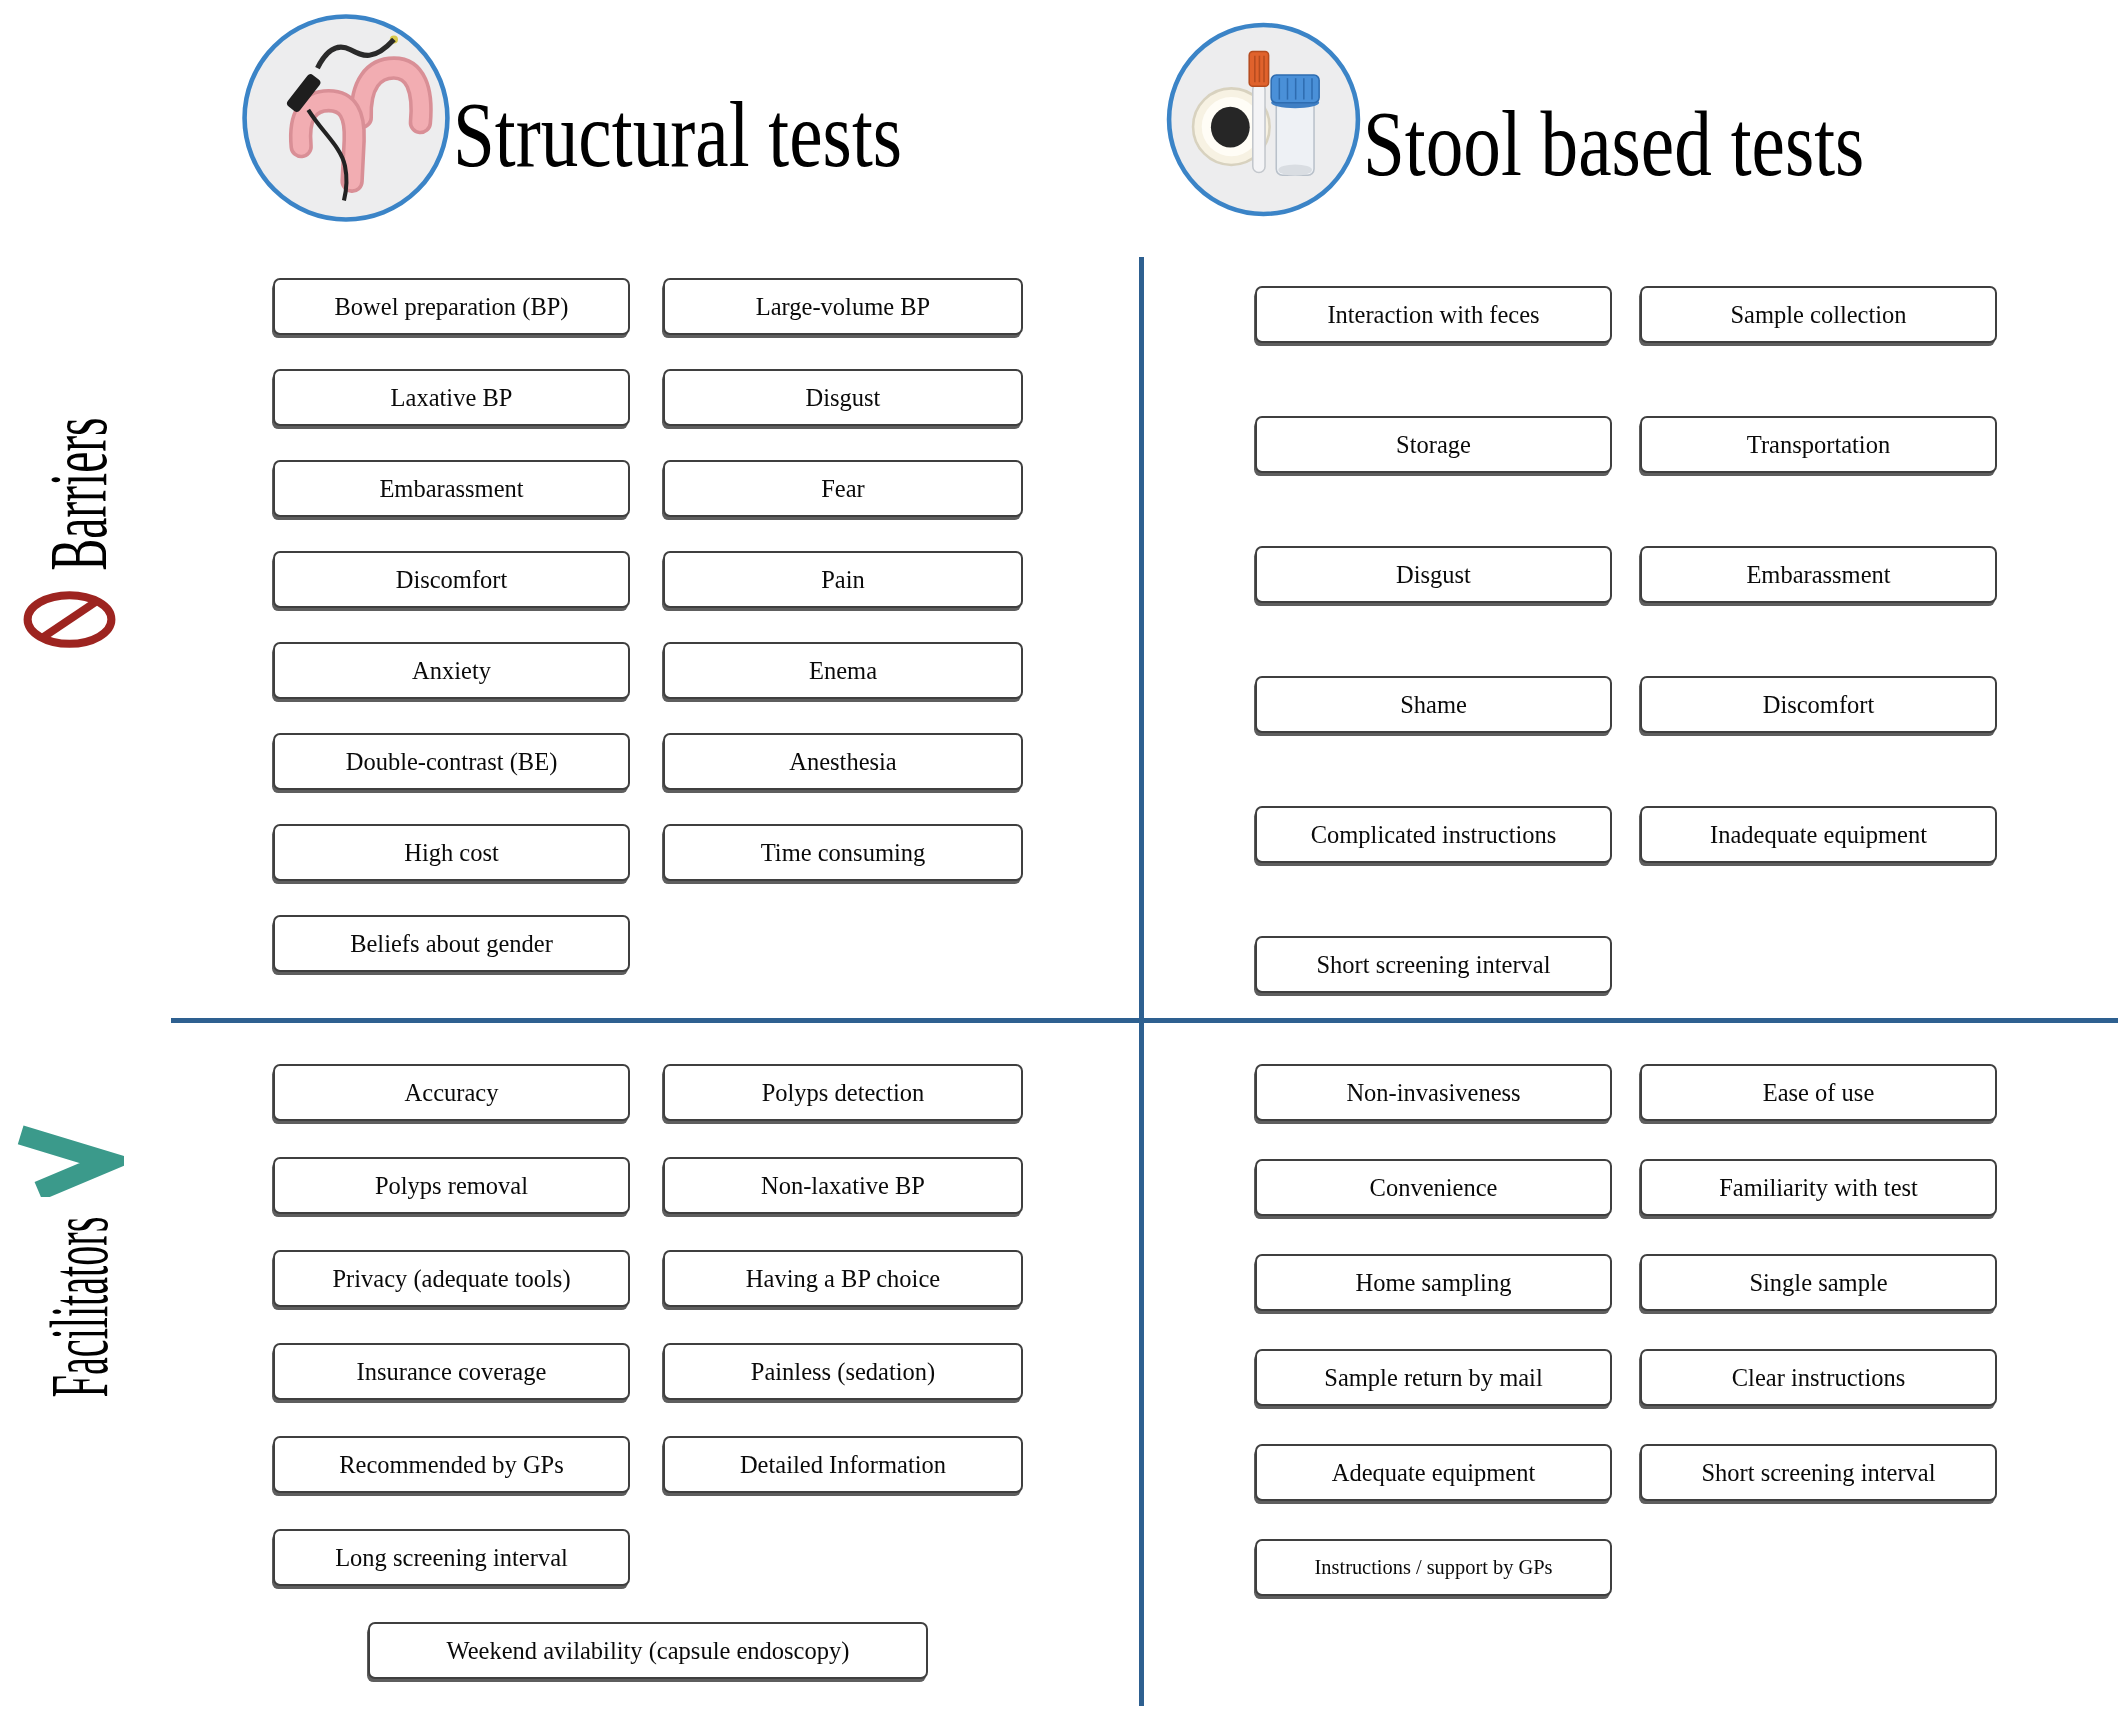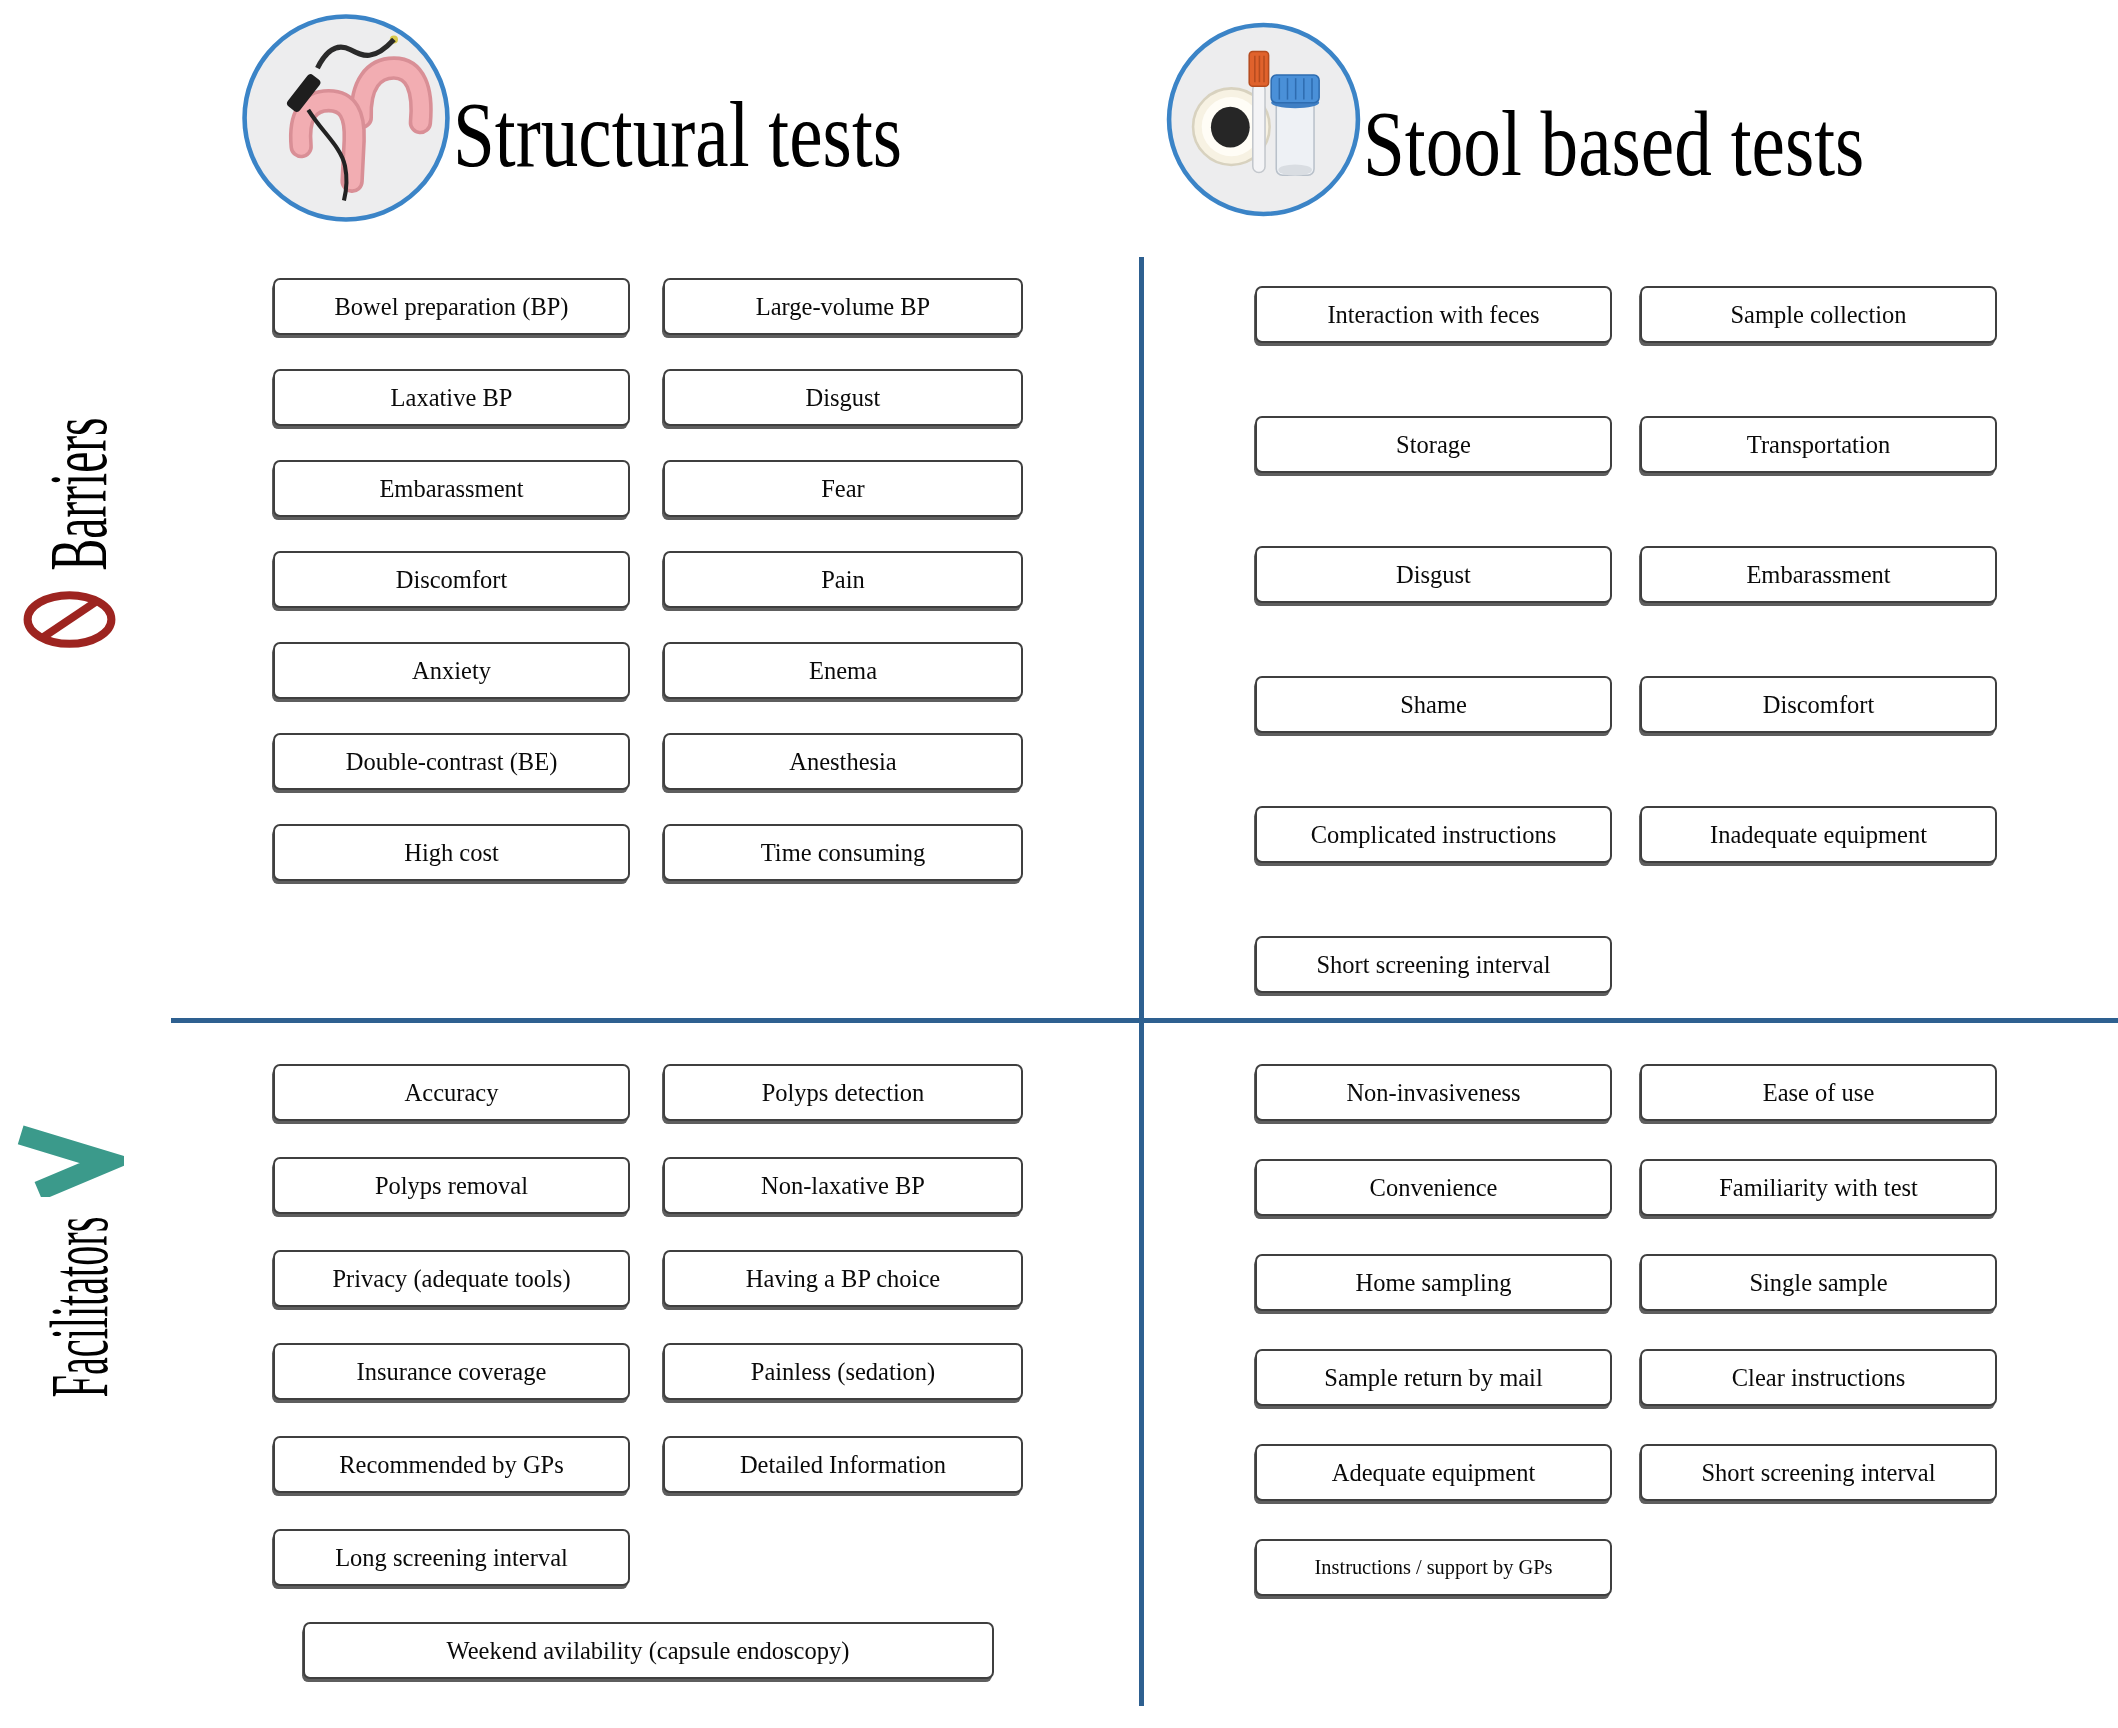--- a/index.html
+++ b/index.html
@@ -55,21 +55,21 @@
     border:2.6px solid #3f3f3f;
     border-radius:7px;
     box-shadow:-1.5px 3.6px 0 -0.5px #5e5e5e;
     display:flex; align-items:center; justify-content:center;
     text-align:center;
     font-size:24.5px; color:#0a0a0a;
     padding:0 9.2px;
     white-space:nowrap;
   }
   .box.small { font-size:20.4px; }
-  .box.full  { grid-column:1 / -1; justify-self:center; width:691px; }
+  .box.full  { grid-column:1 / -1; justify-self:center; width:560px; }
 </style>
 </head>
 <body>
 
 <div class="test-header" id="header-structural">
   <svg class="hdr-icon" viewBox="0 0 412 412">
     <circle cx="206" cy="206" r="199" fill="#ededee" stroke="#3b84c7" stroke-width="9"></circle>
     <path d="M236 205 C234 140 260 108 300 108 C342 108 358 150 352 215" fill="none" stroke="#d98f96" stroke-width="46" stroke-linecap="round"></path>
     <path d="M236 205 C234 140 260 108 300 108 C342 108 358 150 352 215" fill="none" stroke="#f2adb2" stroke-width="32" stroke-linecap="round"></path>
     <path d="M118 262 C112 200 134 172 172 172 C210 172 224 200 222 250 L218 330" fill="none" stroke="#d98f96" stroke-width="46" stroke-linecap="round"></path>
@@ -128,20 +128,21 @@
   <div class="box">Embarassment</div>
   <div class="box">Fear</div>
   <div class="box">Discomfort</div>
   <div class="box">Pain</div>
   <div class="box">Anxiety</div>
   <div class="box">Enema</div>
   <div class="box">Double-contrast (BE)</div>
   <div class="box">Anesthesia</div>
   <div class="box">High cost</div>
   <div class="box">Time consuming</div>
+  <div class="box">Beliefs about gender</div>
 </div>
 
 <div class="grid" id="q-stool-barriers">
   <div class="box">Interaction with feces</div>
   <div class="box">Sample collection</div>
   <div class="box">Storage</div>
   <div class="box">Transportation</div>
   <div class="box">Disgust</div>
   <div class="box">Embarassment</div>
   <div class="box">Shame</div>

